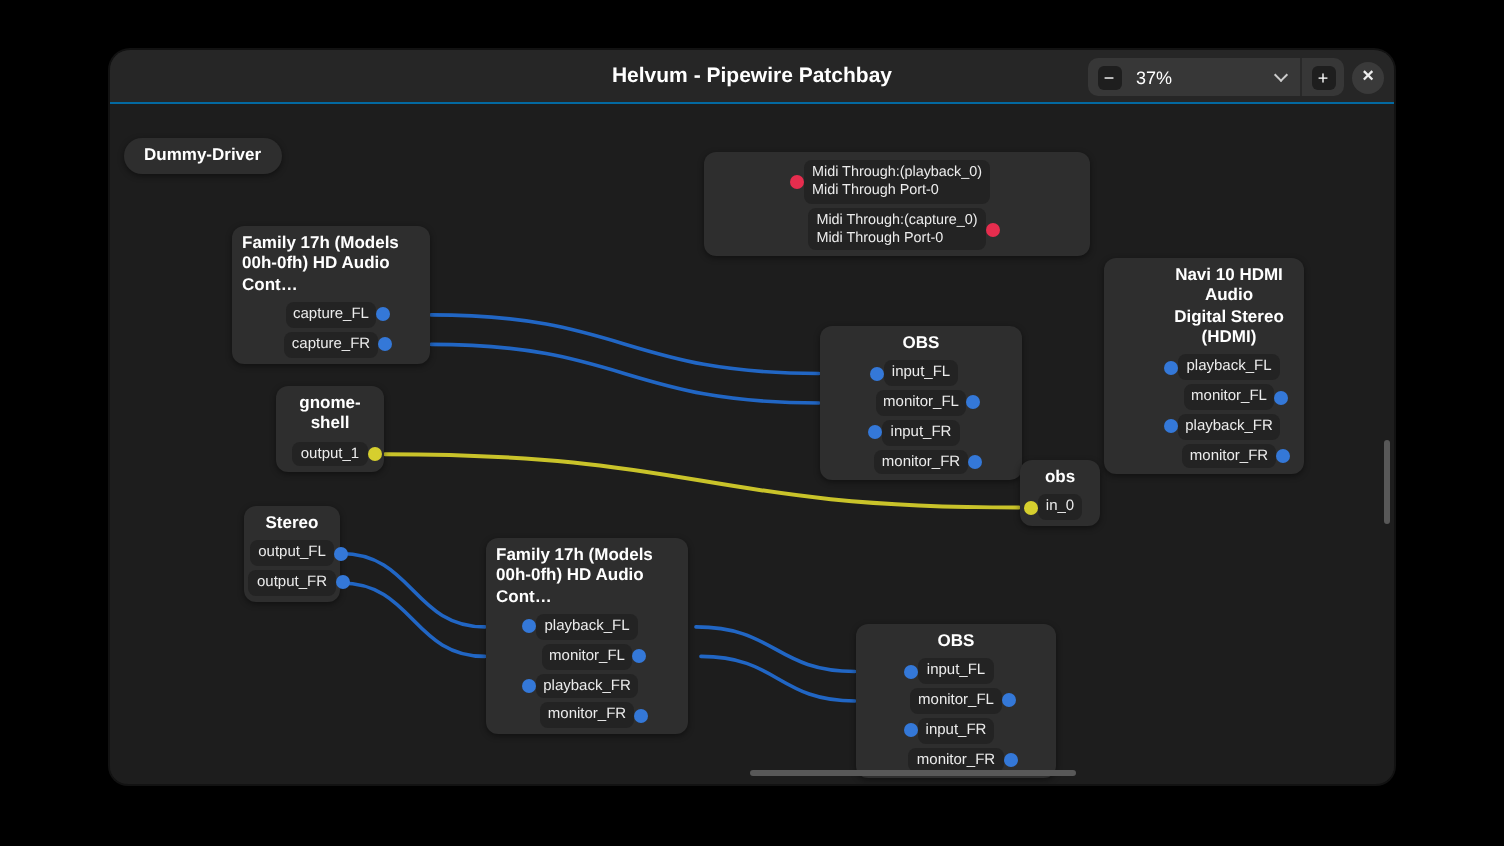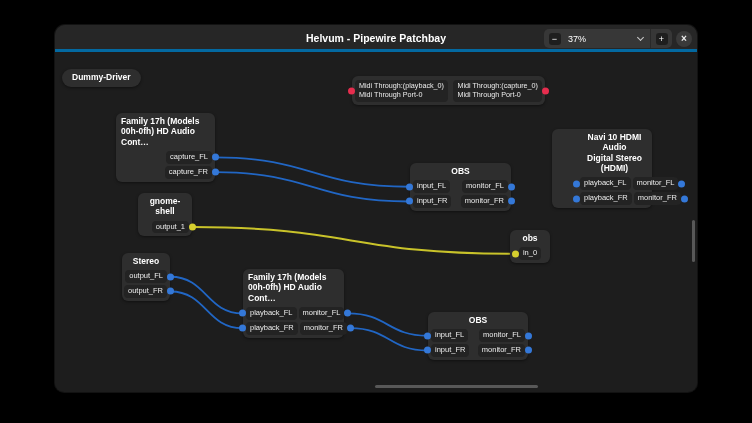--- a/index.html
+++ b/index.html
@@ -5,21 +5,21 @@
   * { margin:0; padding:0; box-sizing:border-box; }
   html,body { width:752px; height:423px; background:#000; overflow:hidden;
     font-family:"Liberation Sans","DejaVu Sans",sans-serif; }
 
   .window { position:absolute; left:55px; top:25px; width:642px; height:367px;
     background:#1d1d1d; border-radius:10px 10px 9px 9px; overflow:hidden;
     box-shadow:0 0 0 1px rgba(255,255,255,0.07), 0 6px 18px rgba(0,0,0,0.9); }
 
   
   .titlebar { position:relative; height:27px; background:#262626;
-    border-bottom:3px solid #0369a1; }
+    border-bottom:1px solid #0369a1; }
   .win-title { position:absolute; left:0; right:0; top:0; line-height:27px;
     text-align:center; font-size:10.5px; font-weight:bold; color:#fff; }
   .zoom-group { position:absolute; right:25px; top:4px; height:19px; width:128px;
     background:#373737; border-radius:5px; display:flex; align-items:center; }
   .zg-btn { height:19px; width:21px; background:transparent; border:none;
     display:flex; align-items:center; justify-content:center; cursor:pointer; }
   .glyph-box { width:12px; height:12px; background:#1e1e1e; border-radius:3px;
     color:#fff; font-size:9px; line-height:12px; text-align:center; display:block; }
   .zoom-level { flex:1; display:flex; align-items:center; gap:4px; height:19px;
     color:#fff; font-size:9px; padding-left:3px; cursor:pointer; }
@@ -35,21 +35,21 @@
   .canvas { position:relative; width:642px; height:339px; background:#1d1d1d; }
   #wires { position:absolute; left:0; top:0; z-index:1; pointer-events:none; }
 
   .node { position:absolute; z-index:2; background:#2e2e2e; border-radius:6px;
     padding:2px 3px 3px; box-shadow:0 1px 3px rgba(0,0,0,0.45); }
   .node.pill { border-radius:9px; padding:2px 8px 3px; }
   .node-title { font-weight:bold; font-size:8.5px; line-height:1.22; color:#fff;
     text-align:center; padding:1px 2px 2px; white-space:pre-line; }
   .title-left { text-align:left; }
   .port-row { display:flex; justify-content:space-between; align-items:center;
-    gap:2px; margin-top:2px; }
+    gap:2px; margin-top:2px;flex-direction:column; }
   .port-row.single-right { justify-content:flex-end; }
   .port-row.single-left { justify-content:center; }
   .port { position:relative; background:#232323; border-radius:4px;
     padding:1px 4px 2px; font-size:7.5px; line-height:1.3; color:#ececec;
     white-space:nowrap; }
   .port.multi { font-size:7.2px; white-space:pre-line; text-align:left; }
   .dot { position:absolute; width:7px; height:7px; border-radius:50%; top:50%;
     transform:translateY(-50%); }
   .port.side-right .dot { right:-7px; }
   .port.side-left .dot { left:-7px; }

